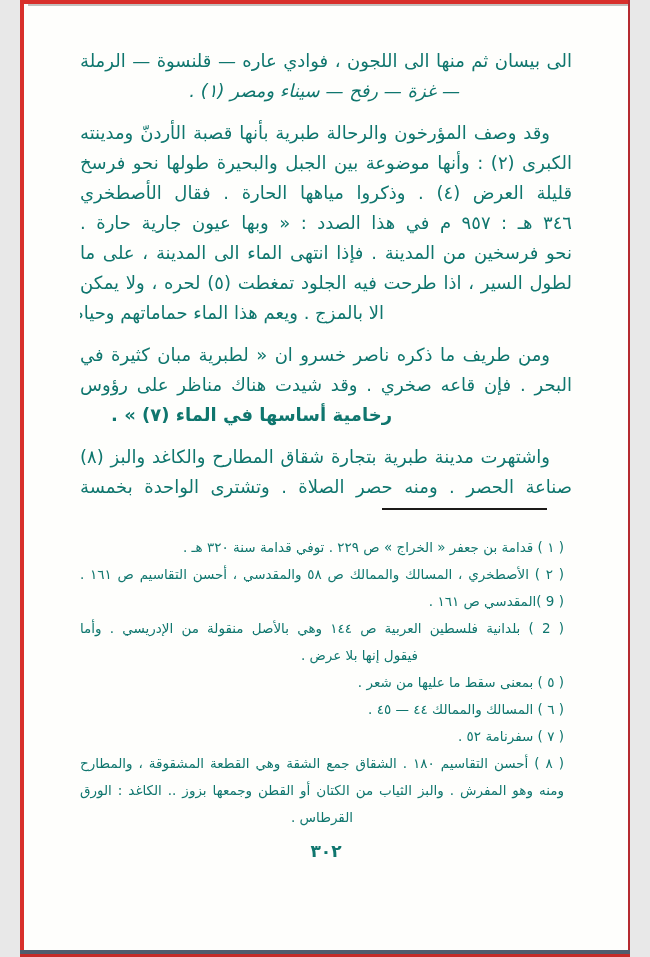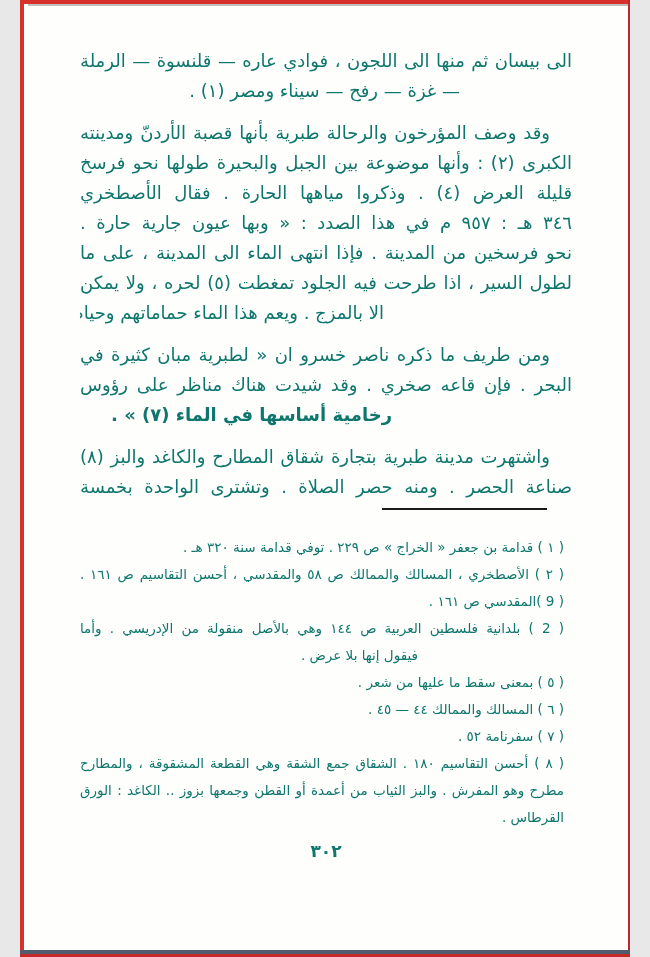--- a/index.html
+++ b/index.html
@@ -41,21 +41,21 @@
     white-space: normal;
     text-align: justify;
     text-align-last: justify;
   }
   .l-open {
     white-space: normal;
     text-align: justify;
     text-align-last: justify;
     text-indent: 22px;
   }
-  .l-p1end { text-align: right; padding-right: 112px; }
+  .l-p1end { text-align: right; padding-right: 112px; font-style: italic; }
   .l-p2end { text-align: right; padding-right: 188px; }
   .l-p3end { text-align: right; padding-right: 180px; font-weight: bold; }
   .para { margin-top: 12px; }
   .para:first-child { margin-top: 0; }
 
   .footnote-sep {
     margin-top: 6px;
     margin-right: 25px;
     width: 165px;
     border-top: 2px solid #1c1a18;
@@ -66,21 +66,21 @@
     font-size: 13.5px;
   }
   .fline {
     height: 27px;
     line-height: 27px;
     overflow: hidden;
     white-space: nowrap;
   }
   .f-full  { white-space: normal; text-align: justify; text-align-last: justify; }
   .f-right { text-align: right; }
-  .f-left  { text-align: right; }
+  .f-left  { text-align: center; }
   .f-indent { text-align: right; padding-right: 146px; }
 
   .page-number {
     margin-top: 10px;
     text-align: center;
     font-size: 17px;
     font-weight: bold;
     letter-spacing: 2px;
   }
 </style>
@@ -133,20 +133,20 @@
     <div class="footnotes">
       <div class="fline f-right">( ١ ) قدامة بن جعفر « الخراج » ص ٢٢٩ . توفي قدامة سنة ٣٢٠ هـ .</div>
       <div class="fline f-full">( ٢ ) الأصطخري ، المسالك والممالك ص ٥٨ والمقدسي ، أحسن التقاسيم ص ١٦١ .</div>
       <div class="fline f-right">( 9 )المقدسي ص ١٦١ .</div>
       <div class="fline f-full">( 2 ) بلدانية فلسطين العربية ص ١٤٤ وهي بالأصل منقولة من الإدريسي . وأما المقدسي</div>
       <div class="fline f-indent">فيقول إنها بلا عرض .</div>
       <div class="fline f-right">( ٥ ) بمعنى سقط ما عليها من شعر .</div>
       <div class="fline f-right">( ٦ ) المسالك والممالك ٤٤ — ٤٥ .</div>
       <div class="fline f-right">( ٧ ) سفرنامة ٥٢ .</div>
       <div class="fline f-full">( ٨ ) أحسن التقاسيم ١٨٠ . الشقاق جمع الشقة وهي القطعة المشقوقة ، والمطارح جمع</div>
-      <div class="fline f-full">مطرح وهو المفرش . والبز الثياب من أعمدة أو القطن وجمعها بزوز .. الكاغد : الورق</div>
+      <div class="fline f-full">ومنه وهو المفرش . والبز الثياب من الكتان أو القطن وجمعها بزوز .. الكاغد : الورق</div>
       <div class="fline f-left">القرطاس .</div>
     </div>
 
     <div class="page-number">٣٠٢</div>
 
   </div>
 </div>
 
 </body></html>

